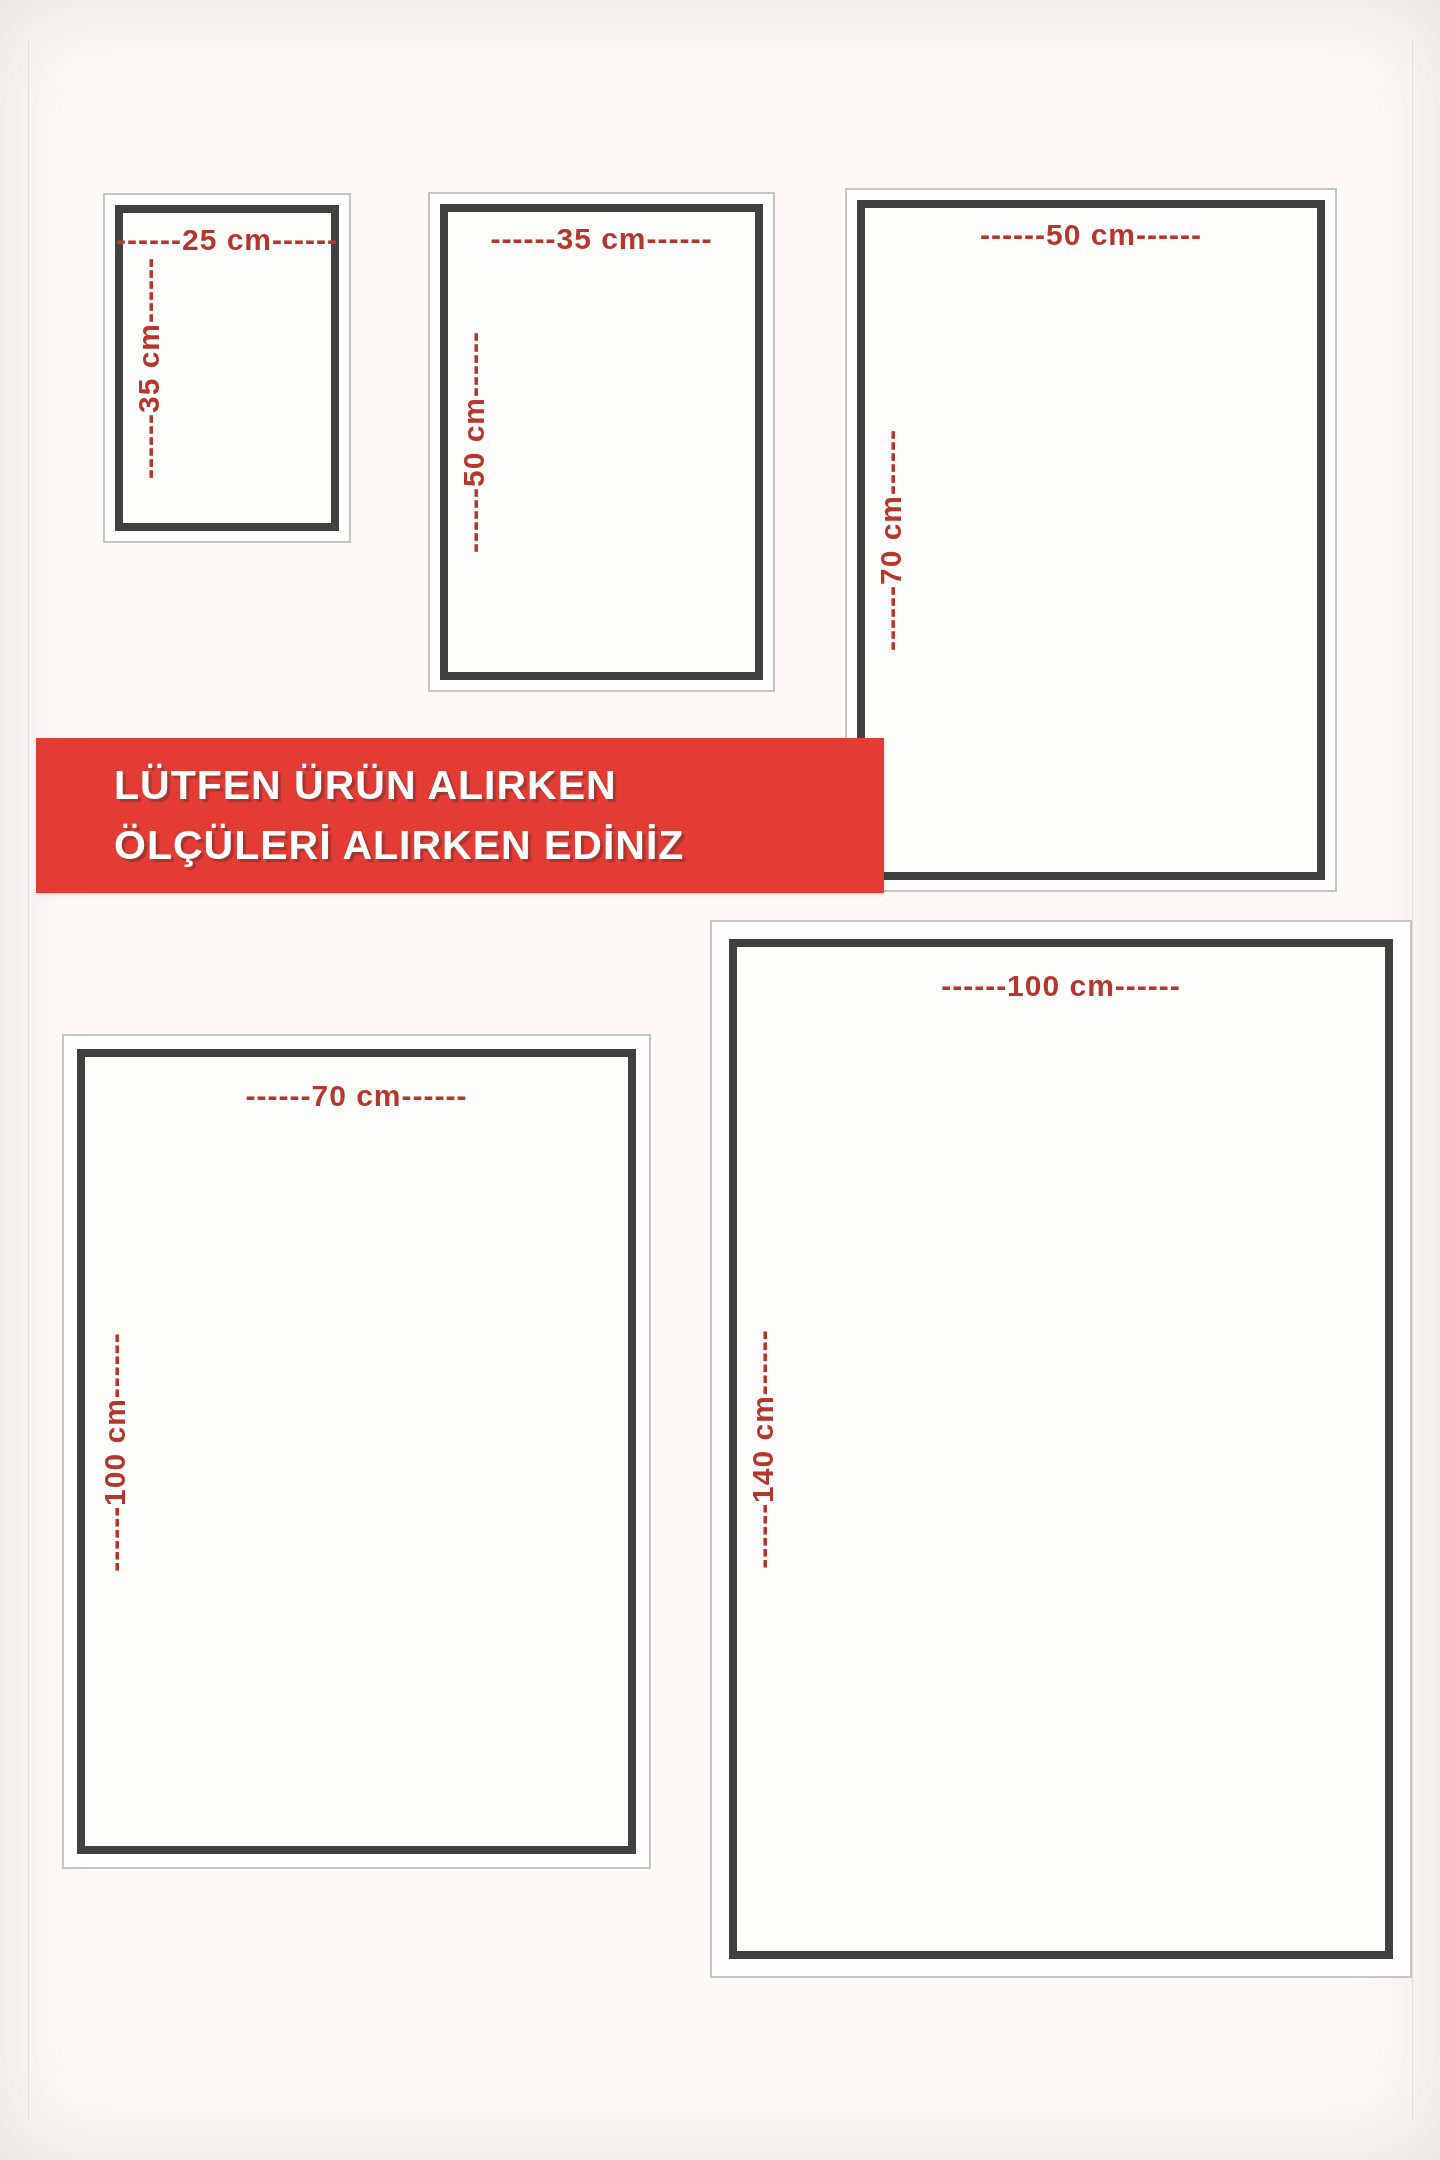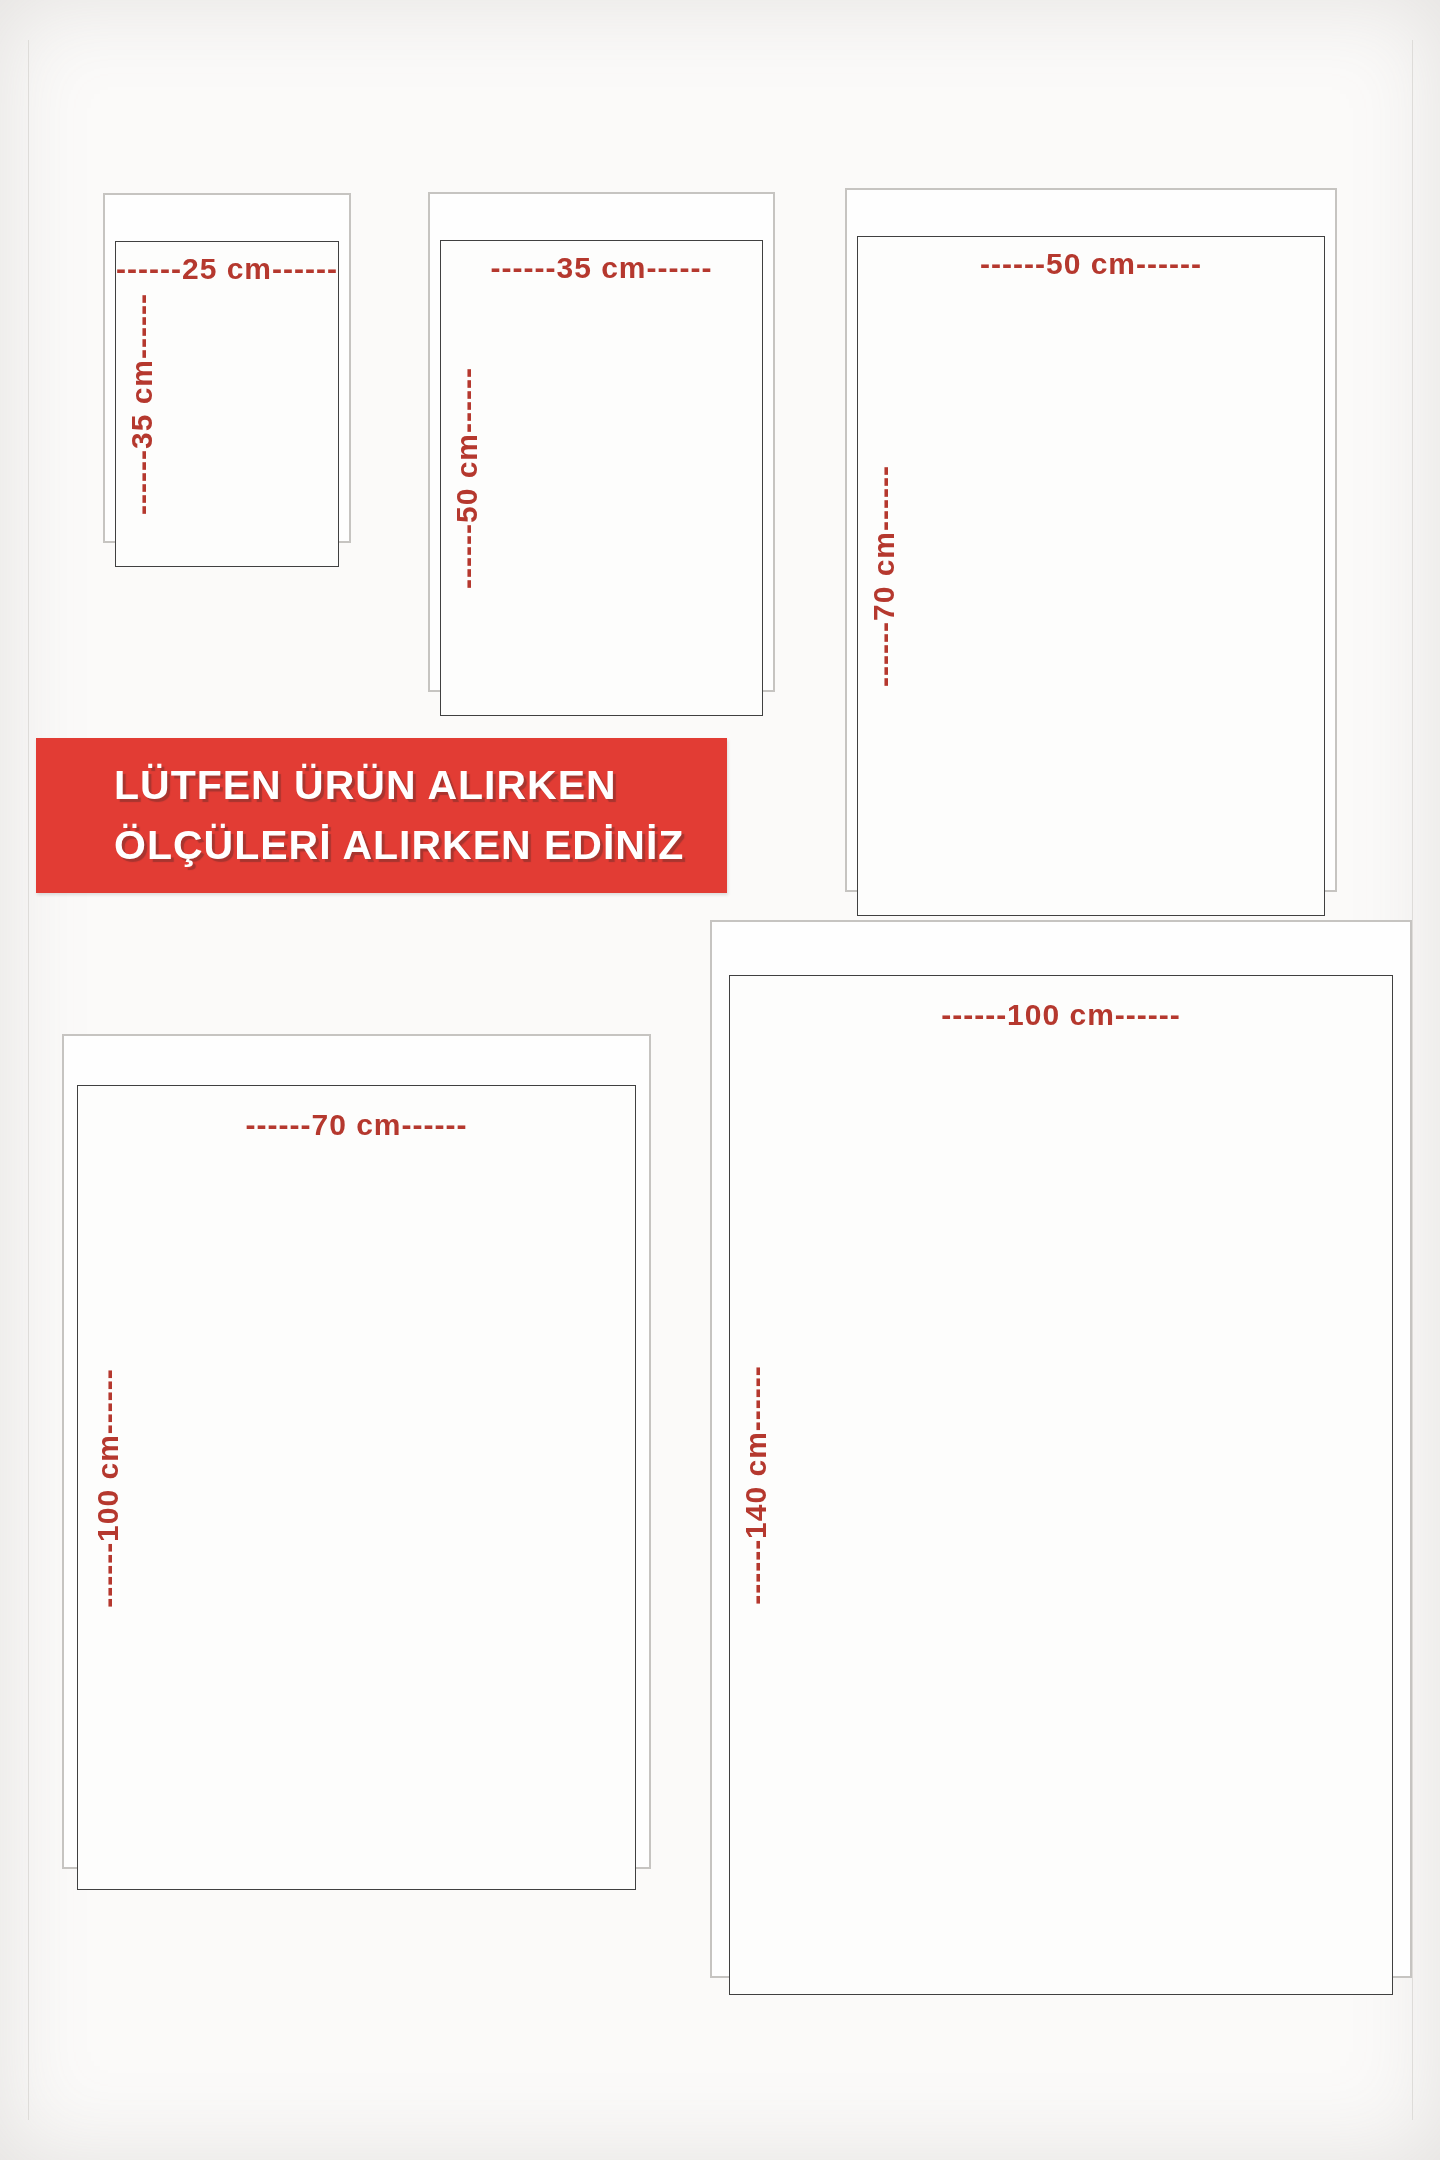--- a/index.html
+++ b/index.html
@@ -25,23 +25,22 @@
     position:absolute;
     box-sizing:border-box;
     border:2px solid #c6c4c1;
     background:#fefefe;
     padding:10px;
   }
   .inner{
     position:relative;
     width:100%;height:100%;
     box-sizing:border-box;
-    border:1px solid #404040;
+    border:8px solid #404040;
     background:#fdfdfc;
-    margin-top:36px;
   }
   .b1{left:103px;top:193px;width:248px;height:350px;}
   .b2{left:428px;top:192px;width:347px;height:500px;}
   .b3{left:845px;top:188px;width:492px;height:704px;}
   .b4{left:62px;top:1034px;width:589px;height:835px;padding:13px;}
   .b5{left:710px;top:920px;width:702px;height:1058px;padding:17px;}
 
   .dim{
     color:var(--dim-color,#b5382e);
     font-weight:bold;
@@ -59,21 +58,21 @@
     position:absolute;
     left:26px;top:50%;
     transform:translate(-50%,-50%) rotate(-90deg);
   }
   .b4 .vlabel{left:30px;}
 
   
   .banner{
     position:absolute;
     left:36px;top:738px;
-    width:691px;height:155px;
+    width:848px;height:155px;
     background:var(--accent,#e23c34);
     color:var(--banner-text,#ffffff);
     display:flex;flex-direction:column;justify-content:center;
     padding-left:78px;
     box-sizing:border-box;
     font-weight:bold;
     font-size:41px;
     line-height:1.45;
     letter-spacing:1px;
     text-shadow:3px 3px 1px rgba(60,40,40,0.35);

